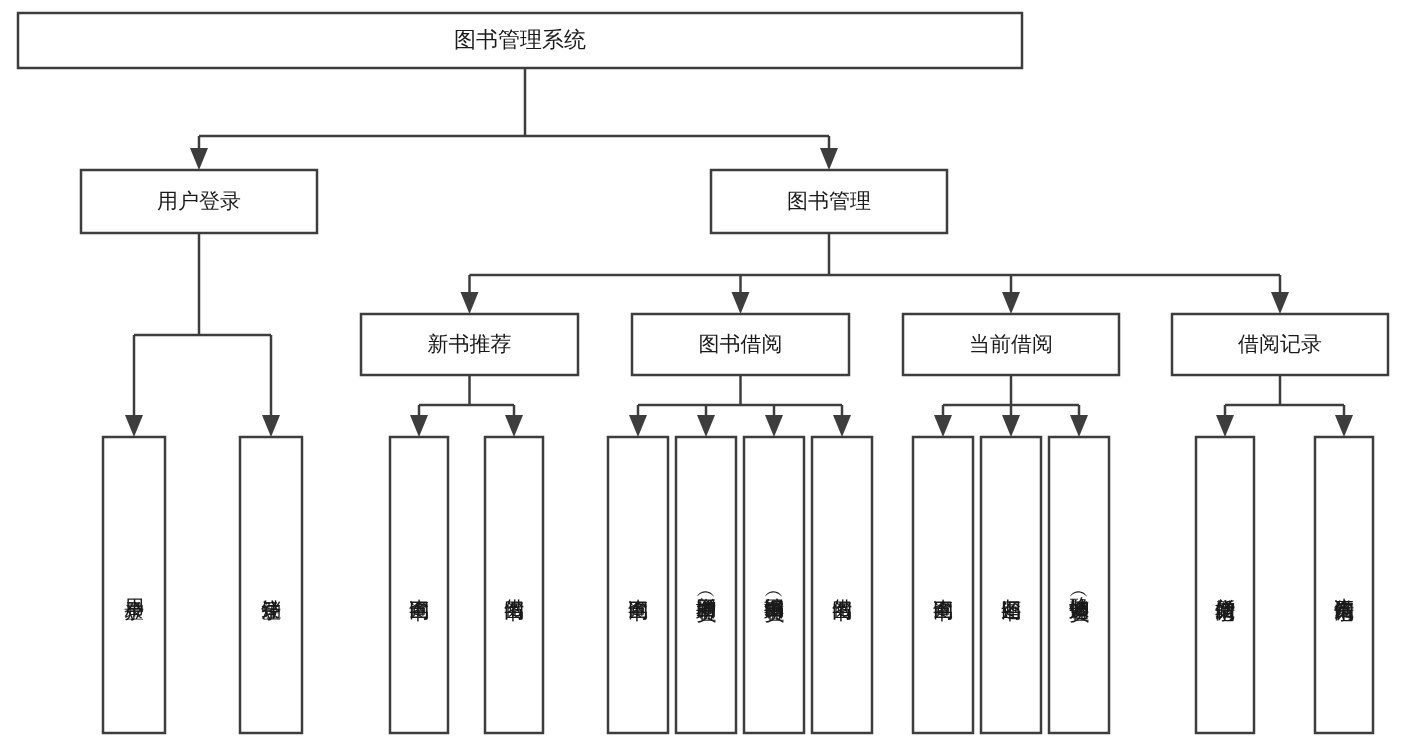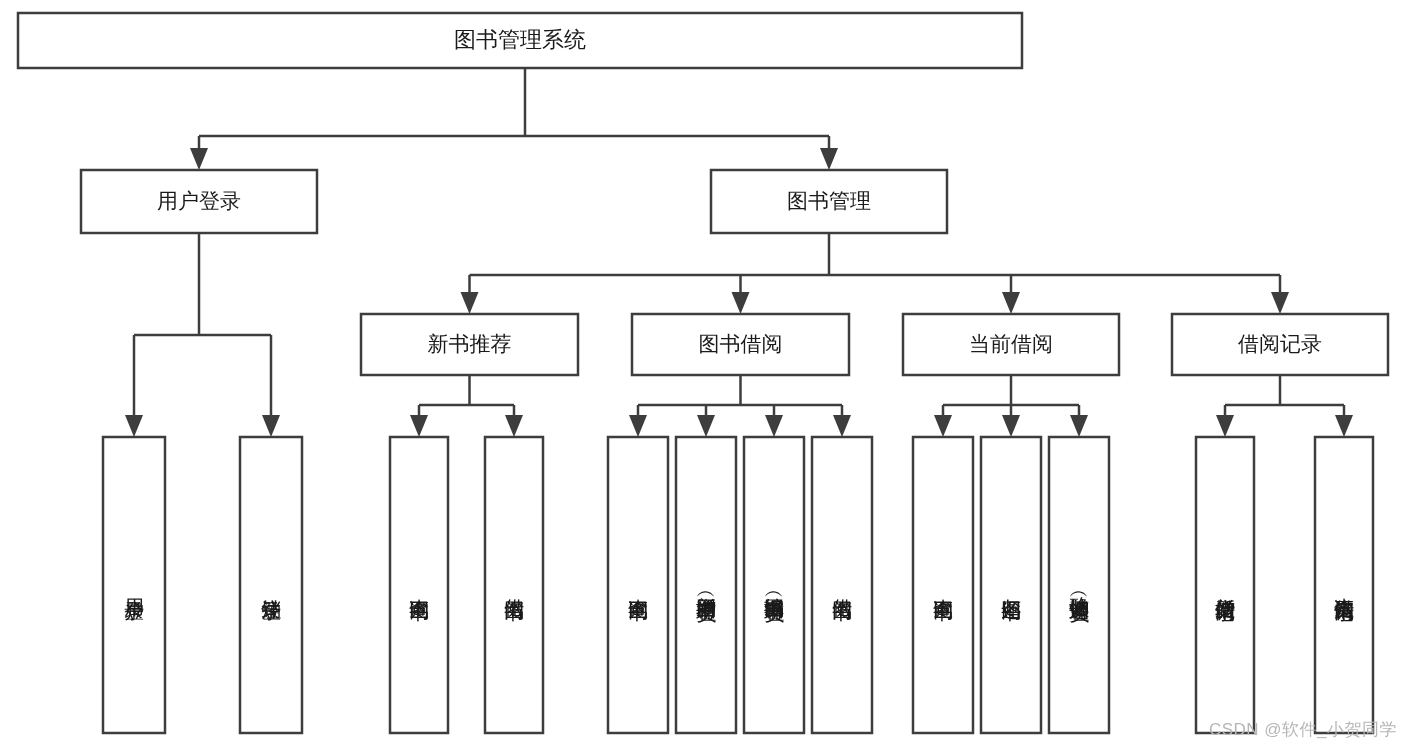--- a/index.html
+++ b/index.html
@@ -211,14 +211,13 @@
         <div class="vlabel-text">确认归还（管理员）</div>
       </div>
       <div class="vlabel-wrap" style="left: 1196px; top: 437px; width: 58px; height: 296px;">
         <div class="vlabel-text">新增借阅记录</div>
       </div>
       <div class="vlabel-wrap" style="left: 1315px; top: 437px; width: 58px; height: 296px;">
         <div class="vlabel-text">查询借阅记录</div>
       </div>
     </div>
 
-  <div class="watermark">CSDN @软件_小贺同学</div>
 </div>
 
 </body></html>

